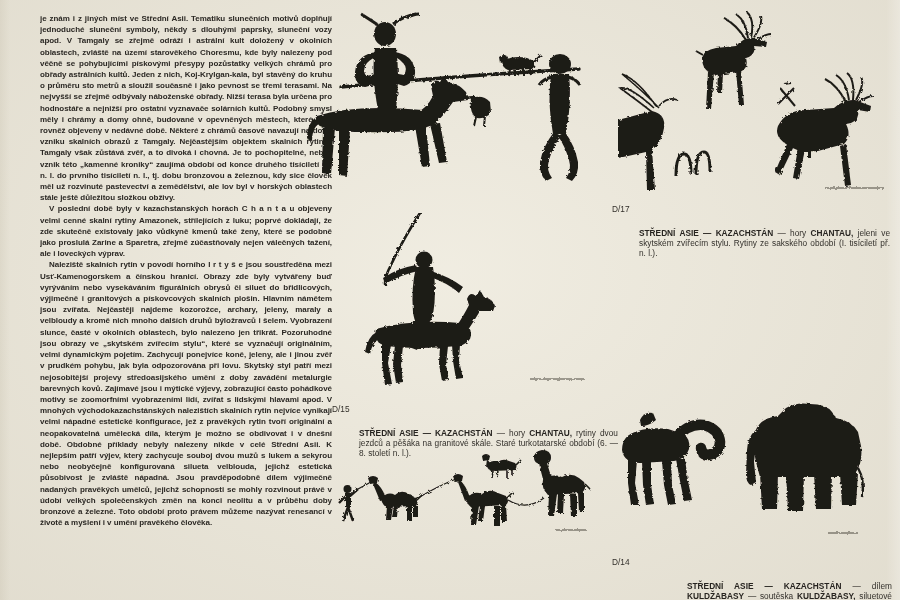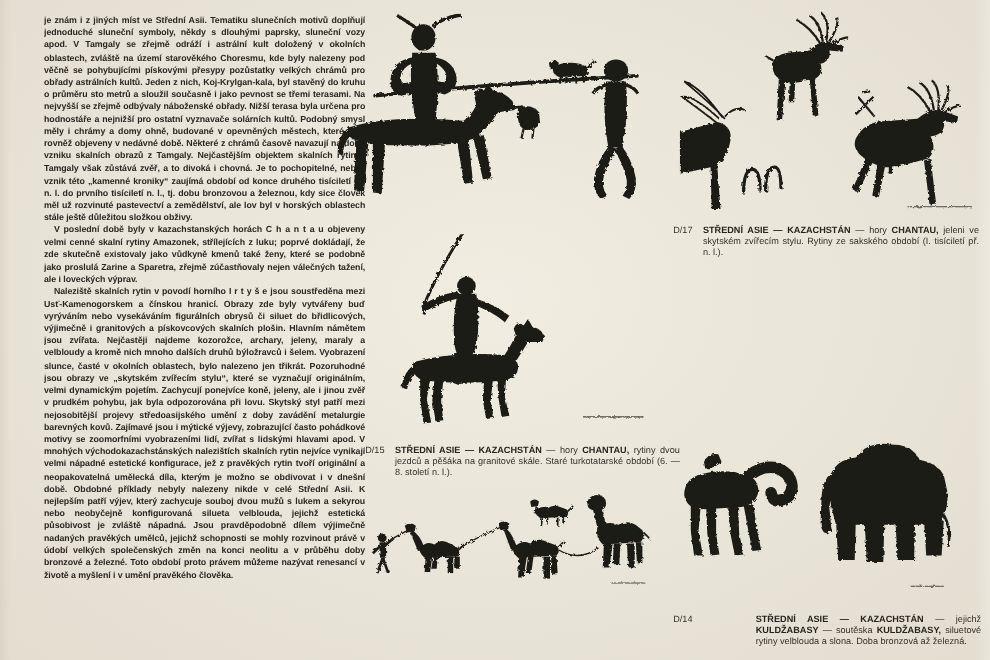--- a/index.html
+++ b/index.html
@@ -26,21 +26,21 @@
   .text-col p.indent{text-indent:9px;}
   .fig{position:absolute;}
   .fig svg{display:block;width:100%;height:100%;}
   .ink{fill:#1e1b17;}
   .ink-s{stroke:#1e1b17;fill:none;}
   .caption{
     position:absolute;display:flex;
     font-size:8.3px;line-height:10px;color:#33302b;
   }
   .cap-id{flex:0 0 27px;font-weight:400;}
-  .cap-text{flex:1;text-align:justify;}
+  .cap-text{flex:1;text-align:justify;margin-top:24px;}
   .cap-text b{font-weight:700;color:#272420;}
   .scalebar{stroke:#4a463f;stroke-width:1;}
 </style>
 </head>
 <body>
 
 <div class="page">
 
   <div class="text-col">
     <p>je znám i z jiných míst ve Střední Asii. Tematiku slunečních motivů doplňují jednoduché sluneční symboly, někdy s dlouhými paprsky, sluneční vozy apod. V Tamgaly se zřejmě odráží i astrální kult doložený v okolních oblastech, zvláště na území starověkého Choresmu, kde byly nalezeny pod věčně se pohybujícími pískovými přesypy pozůstatky velkých chrámů pro obřady astrálních kultů. Jeden z nich, Koj-Krylgan-kala, byl stavěný do kruhu o průměru sto metrů a sloužil současně i jako pevnost se třemi terasami. Na nejvyšší se zřejmě odbývaly náboženské obřady. Nižší terasa byla určena pro hodnostáře a nejnižší pro ostatní vyznavače solárních kultů. Podobný smysl měly i chrámy a domy ohně, budované v opevněných městech, které byly rovněž objeveny v nedávné době. Některé z chrámů časově navazují na dobu vzniku skalních obrazů z Tamgaly. Nejčastějším objektem skalních rytin v Tamgaly však zůstává zvěř, a to divoká i chovná. Je to pochopitelné, neboť vznik této „kamenné kroniky“ zaujímá období od konce druhého tisíciletí př. n. l. do prvního tisíciletí n. l., tj. dobu bronzovou a železnou, kdy sice člověk měl už rozvinuté pastevectví a zemědělství, ale lov byl v horských oblastech stále ještě důležitou složkou obživy.</p>
@@ -252,16 +252,16 @@
           <path class="ink-s" stroke-width="2.4" d="M238,66 Q245,78 242,95"></path>
         </g>
         <line class="scalebar" x1="208" y1="131" x2="238" y2="131"></line>
       </g>
     </svg>
   </div>
 
 
   <div class="caption" style="left:612px;top:557px;width:280px;gap:48px;">
     <span class="cap-id">D/14</span>
-    <span class="cap-text"><b>STŘEDNÍ ASIE — KAZACHSTÁN</b><span> — jejichž </span><b>KULDŽABASY</b><span> — soutěska </span><b>KULDŽABASY,</b><span> siluetové rytiny velblouda a slona. Doba bronzová až železná.</span></span>
+    <span class="cap-text"><b>STŘEDNÍ ASIE — KAZACHSTÁN</b><span> — dílem </span><b>KULDŽABASY</b><span> — soutěska </span><b>KULDŽABASY,</b><span> siluetové rytiny velblouda a slona. Doba bronzová až železná.</span></span>
   </div>
 
 </div>
 
 </body></html>

